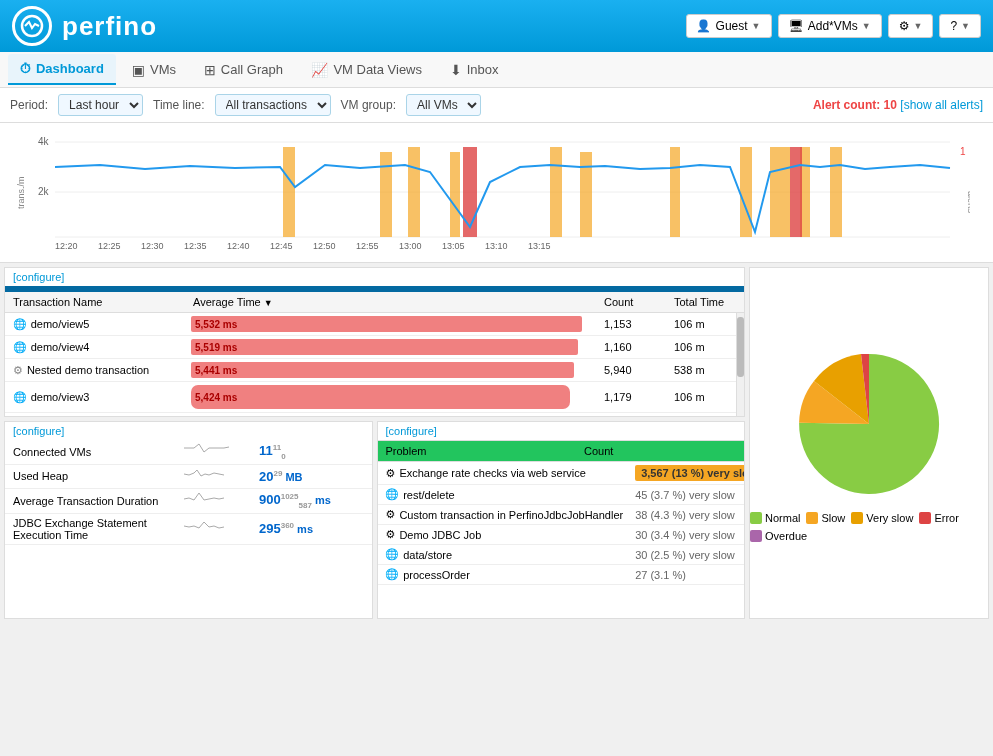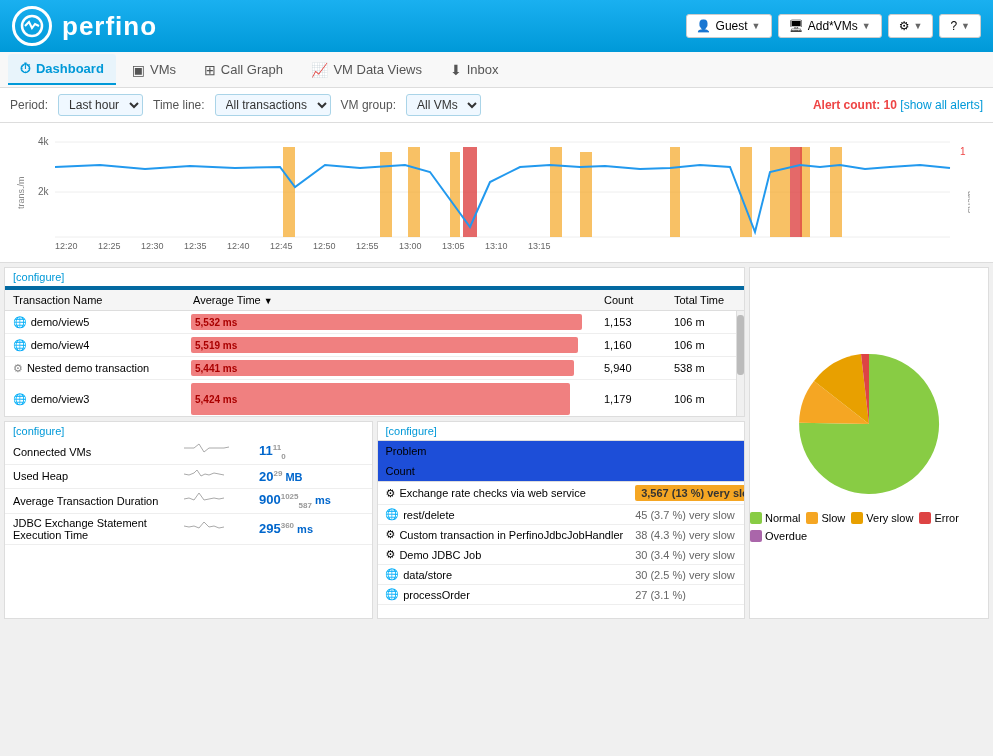--- a/index.html
+++ b/index.html
@@ -270,21 +270,21 @@
 </div>
 
 <div style="display:flex; height: 360px; background:#f0f0f0;">
 
   <div style="flex:1; display:flex; flex-direction:column;">
 
     <div style="background:white; border:1px solid #ddd; margin:4px 4px 2px 4px; flex:1; overflow:hidden;">
       <div style="padding:2px 4px;">
         <span class="panel-config">[configure]</span>
       </div>
-      <div style="display:flex; background:#f5f5f5; border-bottom:1px solid #ddd; border-top:4px solid #0369a1;">
+      <div style="display:flex; background:#f5f5f5; border-bottom:1px solid #ddd; border-top:6px solid #0369a1;">
         <div class="th col-name">Transaction Name</div>
         <div class="th" style="flex:1;">Average Time <span style="font-size:9px;">▼</span></div>
         <div class="th col-count">Count</div>
         <div class="th col-total">Total Time</div>
         <div style="width:8px;"></div>
       </div>
       <div style="display:flex; overflow:hidden;">
         <div style="flex:1;">
           <div id="transaction-rows">
               <div style="display: flex; border-bottom: 1px solid rgb(238, 238, 238); align-items: center; cursor: pointer;">
@@ -325,21 +325,21 @@
     </div>
     <div style="width:70px; padding:3px 8px; font-size:11px;">5,940</div>
     <div style="width:70px; padding:3px 8px; font-size:11px;">538 m</div>
   </div>
               <div style="display: flex; border-bottom: 1px solid rgb(238, 238, 238); align-items: center; cursor: pointer;">
     <div style="width:180px; padding:3px 8px; font-size:11px; display:flex; align-items:center; gap:4px;">
       <span style="color:#5588bb;">🌐</span>
       <span>demo/view3</span>
     </div>
     <div style="flex:1; padding:3px 6px;">
-      <div style="background:#f08080; height:32px; width:95%; border-radius:2px; display:flex; align-items:center; padding-left:4px; color:#a00; font-size:10px; font-weight:bold;">
+      <div style="background:#f08080; height:24px; width:95%; border-radius:7px; display:flex; align-items:center; padding-left:4px; color:#a00; font-size:10px; font-weight:bold;">
         5,424 ms
       </div>
     </div>
     <div style="width:70px; padding:3px 8px; font-size:11px;">1,179</div>
     <div style="width:70px; padding:3px 8px; font-size:11px;">106 m</div>
   </div>
               <div style="display: flex; border-bottom: 1px solid rgb(238, 238, 238); align-items: center; cursor: pointer;">
     <div style="width:180px; padding:3px 8px; font-size:11px; display:flex; align-items:center; gap:4px;">
       <span style="color:#5588bb;">🌐</span>
       <span>demo/view1</span>
@@ -411,21 +411,21 @@
       295<sup style="font-size:8px;color:#999;">360</sup><span style="font-size:11px;"> ms</span>
     </div>
   </div>
           </div>
       </div>
 
       <div style="flex:1; background:white; border:1px solid #ddd; margin:2px 4px 0 2px; overflow:hidden;">
         <div style="padding:2px 4px;">
           <span class="panel-config">[configure]</span>
         </div>
-        <div style="display:flex; background:#1d4ed8; border-bottom:1px solid #ddd; border-top:1px solid #ddd;flex-direction:column;">
+        <div style="display:flex; background:#22c55e; border-bottom:1px solid #ddd; border-top:1px solid #ddd;">
           <div class="prob-th col-prob-name">Problem</div>
           <div class="prob-th" style="width:160px;">Count</div>
           <div style="width:8px;"></div>
         </div>
         <div style="display:flex;">
           <div style="flex:1;" id="problems-rows">
               <div style="display: flex; border-bottom: 1px solid rgb(238, 238, 238); align-items: center; cursor: pointer;">
     <div style="flex:1; padding:3px 8px; font-size:11px; display:flex; align-items:center; gap:4px; overflow:hidden;">
       <span>⚙</span>
       <span style="white-space:nowrap; overflow:hidden; text-overflow:ellipsis;">Exchange rate checks via web service</span>

